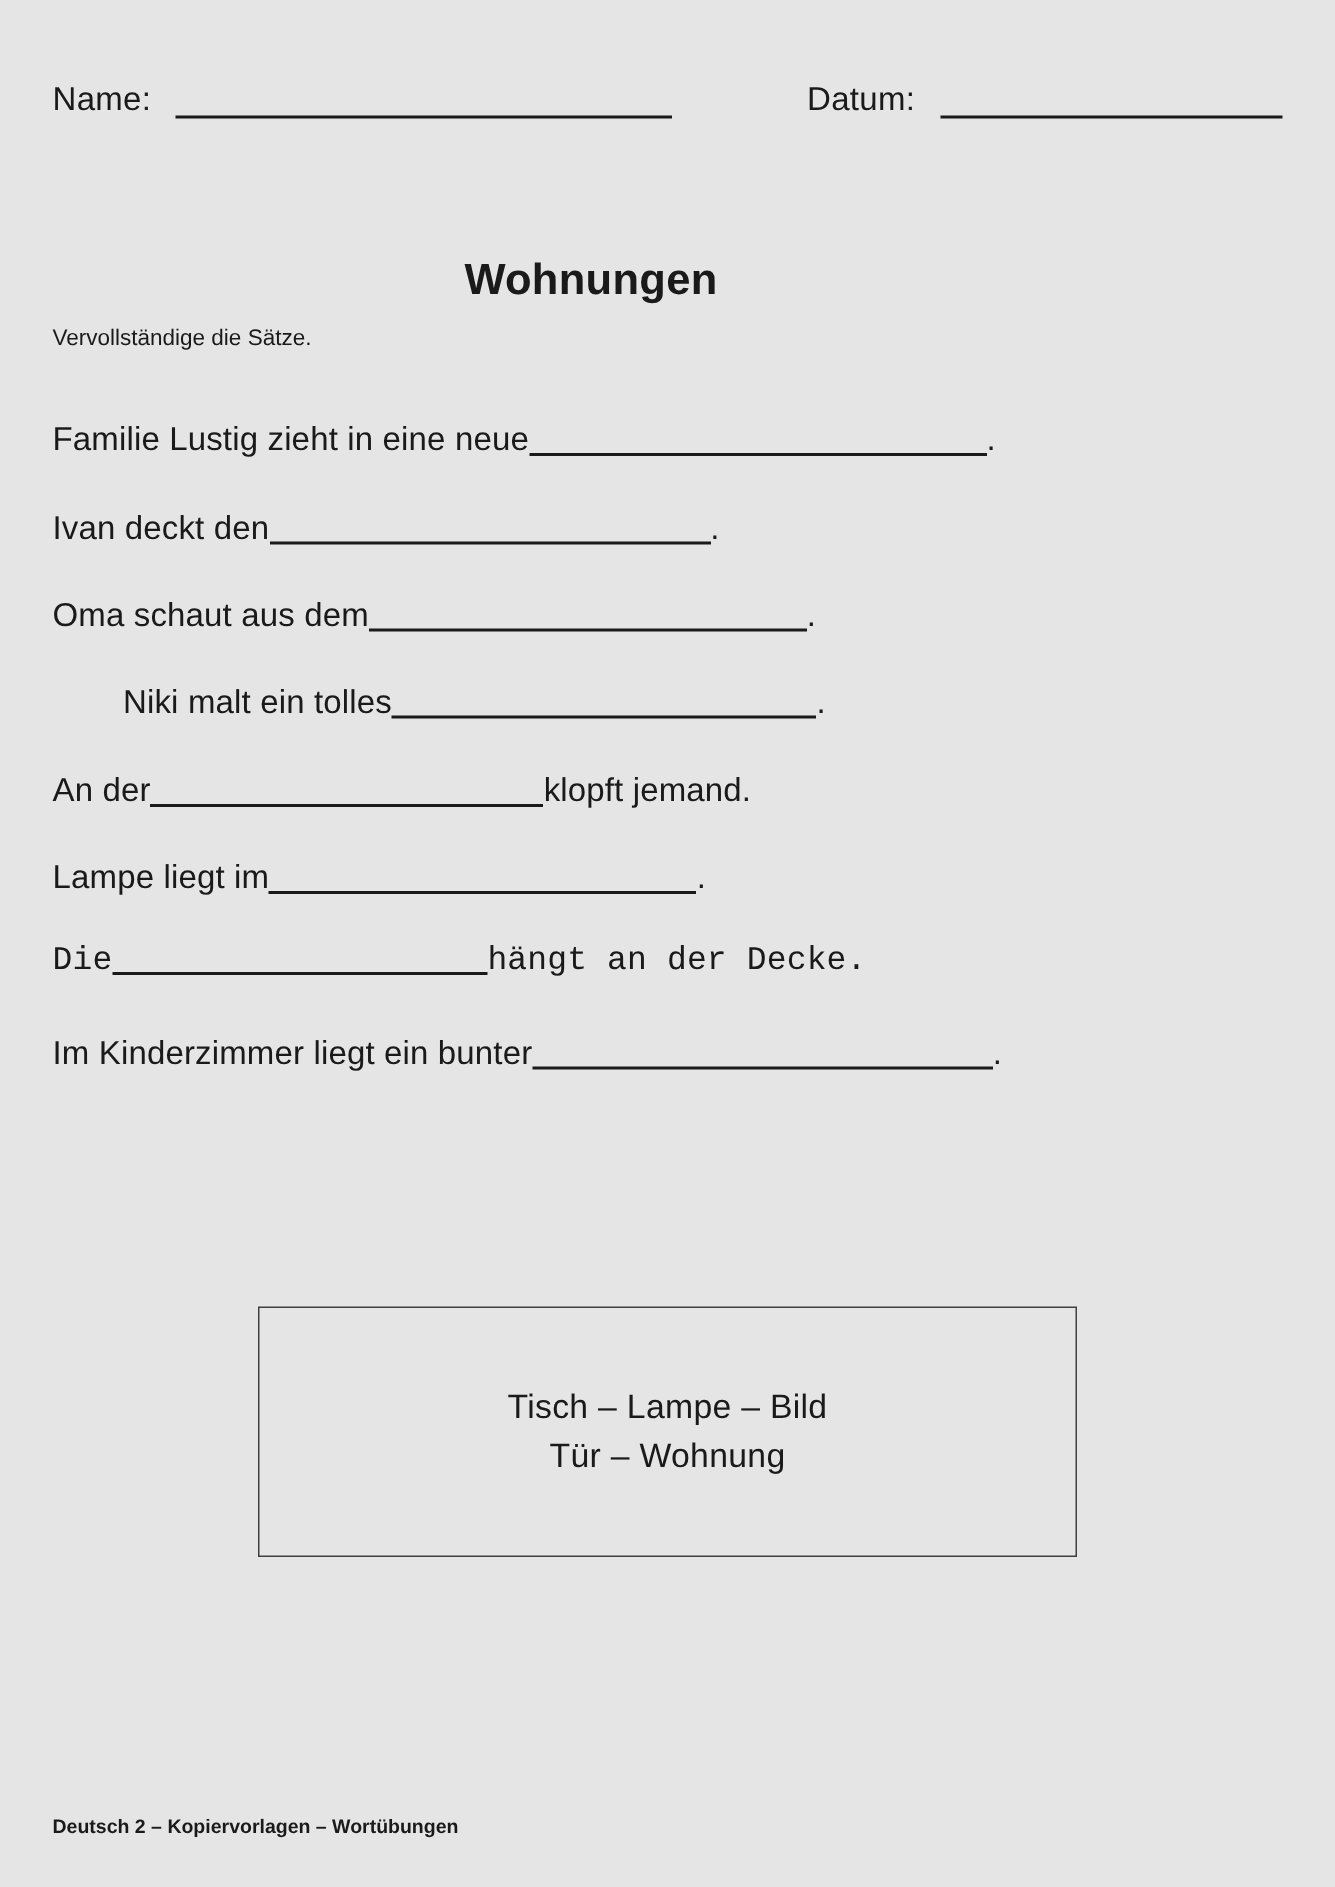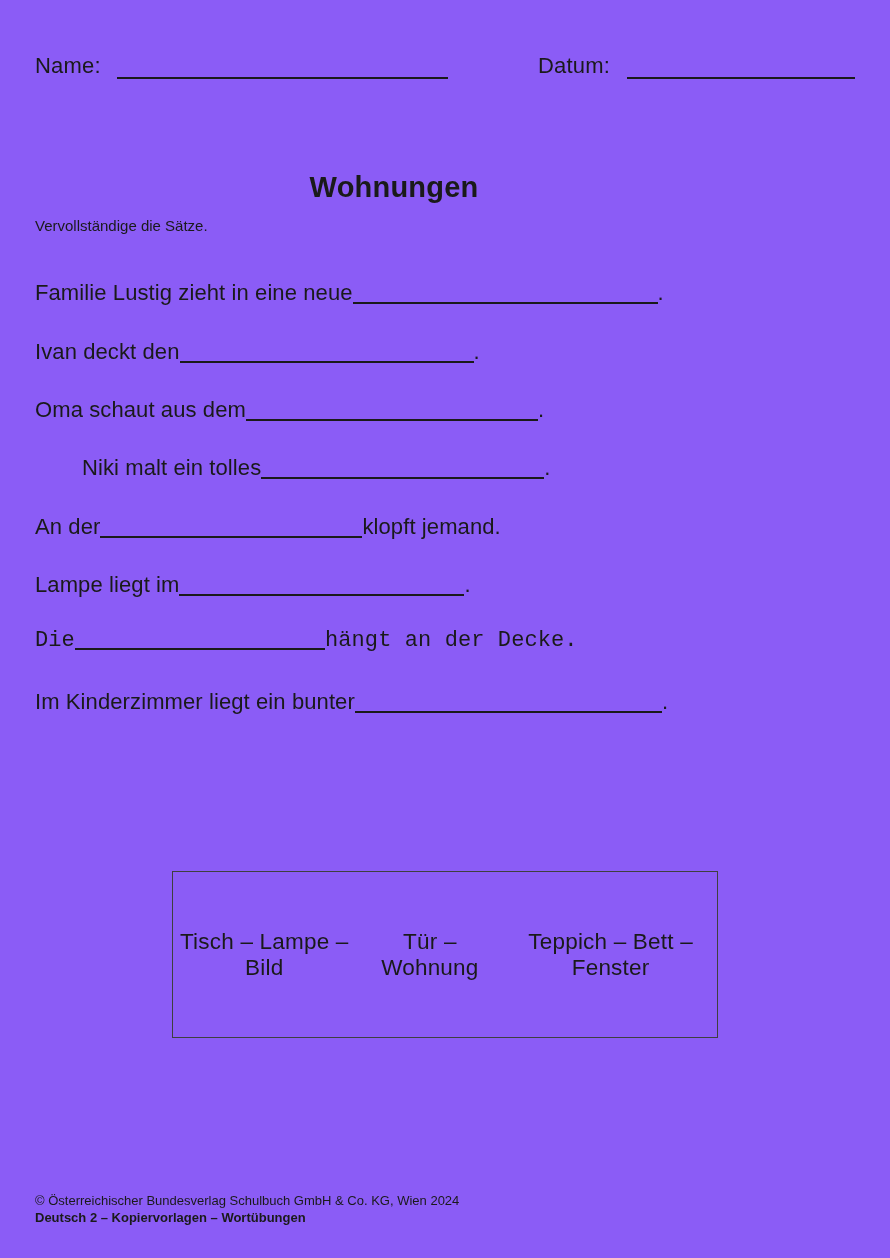--- a/index.html
+++ b/index.html
@@ -4,21 +4,21 @@
 <style>
   html, body {
     margin: 0;
     padding: 0;
     background: #ffffff;
   }
   .page {
     position: relative;
     width: 890px;
     height: 1258px;
-    background: #8b5cf6;
+    background: #e5e5e5;
     font-family: "Liberation Sans", "DejaVu Sans", sans-serif;
     color: #1a1a1a;
     overflow: hidden;
   }
   
   .hdr-label {
     position: absolute;
     font-size: 22px;
     letter-spacing: 0.2px;
   }
@@ -74,21 +74,21 @@
   
   .word-box {
     position: absolute;
     left: 172px;
     top: 871px;
     width: 546px;
     height: 167px;
     border: 1.5px solid #3f3f3f;
     box-sizing: border-box;
     display: flex;
-    flex-direction: row;
+    flex-direction: column;
     justify-content: center;
     align-items: center;
     gap: 7px;
   }
   .word-line {
     font-size: 22.5px;
     letter-spacing: 0.2px;
     text-align: center;
   }
   
@@ -140,19 +140,17 @@
   <div class="sentence s7">
     <span>Die</span><span class="blank" style="width:250px"></span><span>hängt an der Decke.</span>
   </div>
   <div class="sentence s8">
     <span>Im Kinderzimmer liegt ein bunter</span><span class="blank" style="width:307px"></span><span>.</span>
   </div>
 
   <div class="word-box">
     <div class="word-line">Tisch – Lampe – Bild</div>
     <div class="word-line">Tür – Wohnung</div>
-    <div class="word-line">Teppich – Bett – Fenster</div>
   </div>
 
-  <div class="footer-copyright">© Österreichischer Bundesverlag Schulbuch GmbH &amp; Co. KG, Wien 2024</div>
   <div class="footer-series">Deutsch 2 – Kopiervorlagen – Wortübungen</div>
 
 </div>
 
 </body></html>

